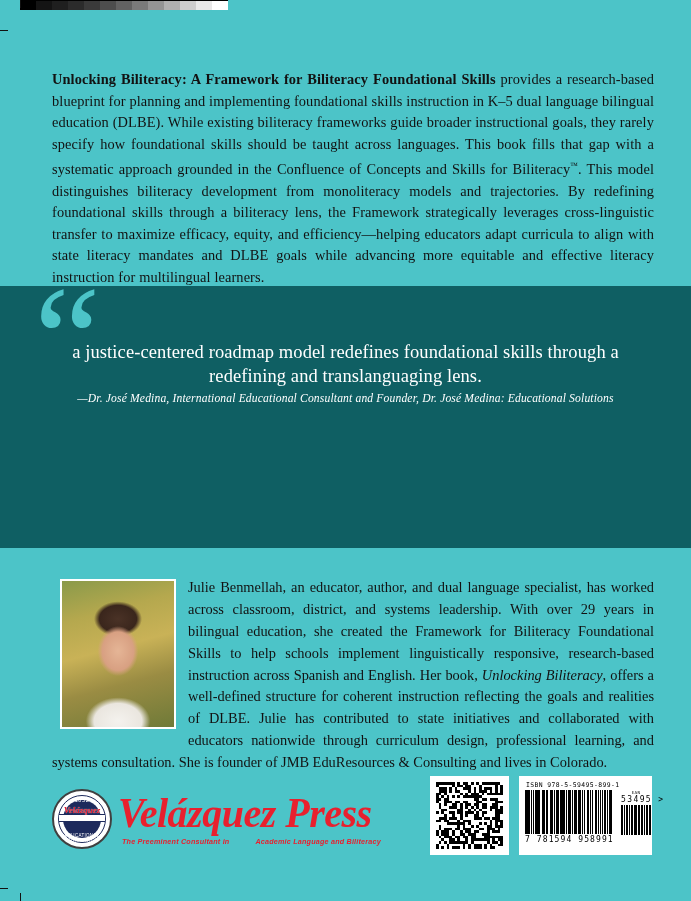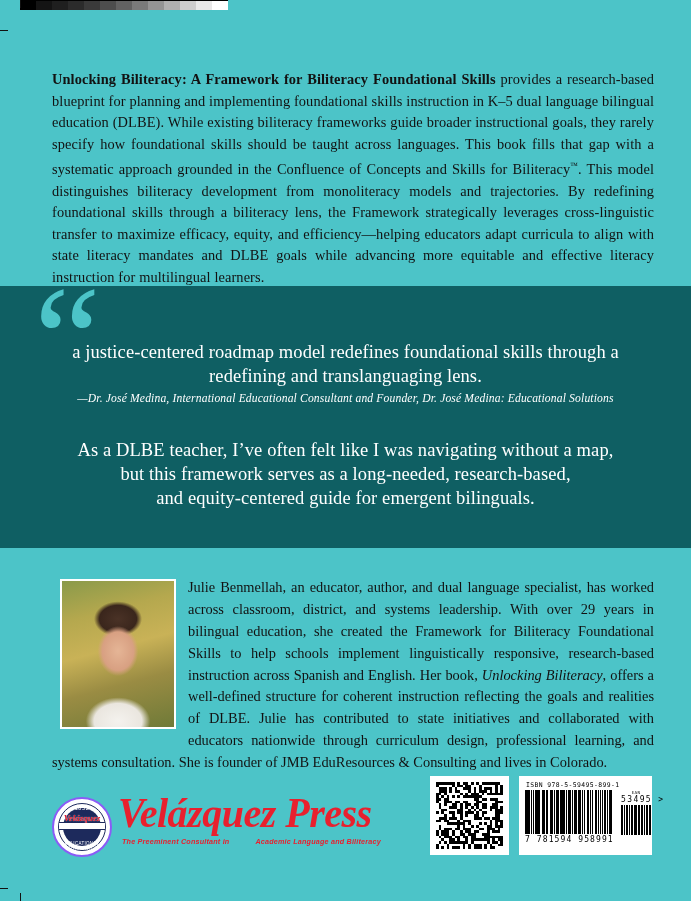--- a/index.html
+++ b/index.html
@@ -143,26 +143,26 @@
   .logo-wrap {
     position: absolute;
     left: 52px;
     top: 789px;
     width: 300px;
     height: 62px;
   }
   .seal {
     position: absolute;
     left: 0;
-    top: 8px;
+    top: 0;
     width: 60px;
     height: 60px;
     border-radius: 50%;
     background: #ffffff;
-    border: 2px solid #8b5cf6;
+    border: 2px solid #404040;
     box-sizing: border-box;
     overflow: hidden;
   }
   .seal-ring {
     position: absolute;
     left: 4px; top: 4px; right: 4px; bottom: 4px;
     border-radius: 50%;
     border: 1px solid #1d2a5c;
     background: #ffffff;
   }
@@ -355,25 +355,20 @@
     <div class="quote-block quote-1">
       <div class="quote-text">
         <br>
         <span>a justice-centered roadmap model redefines foundational skills through a</span><br>
         <span>redefining and translanguaging lens.</span>
       </div>
       <div class="quote-attrib">—Dr. José Medina, International Educational Consultant and Founder, Dr. José Medina: Educational Solutions</div>
     </div>
 
     <div class="quote-block quote-2">
-      <div class="quote-text">
-        <span>As a DLBE teacher, I’ve often felt like I was navigating without a map,</span><br>
-        <span>but this framework serves as a long-needed, research-based,</span><br>
-        <span>and equity-centered guide for emergent bilinguals.</span>
-      </div>
     </div>
   </div>
 
   <p class="bio"><span class="author-photo"></span><span>Julie Benmellah, an educator, author, and dual language specialist, has worked across classroom, district, and systems leadership. With over 29 years in bilingual education, she created the Framework for Biliteracy Foundational Skills to help schools implement linguistically responsive, research-based instruction across Spanish and English. Her book, </span><i>Unlocking Biliteracy</i><span>, offers a well-defined structure for coherent instruction reflecting the goals and realities of DLBE. Julie has contributed to state initiatives and collaborated with educators nationwide through curriculum design, professional learning, and systems consultation. She is founder of JMB EduResources &amp; Consulting and lives in Colorado.</span></p>
 
   <div class="logo-wrap">
     <div class="seal">
       <div class="seal-ring"></div>
       <div class="seal-inner"></div>
       <div class="seal-year">1852</div>

